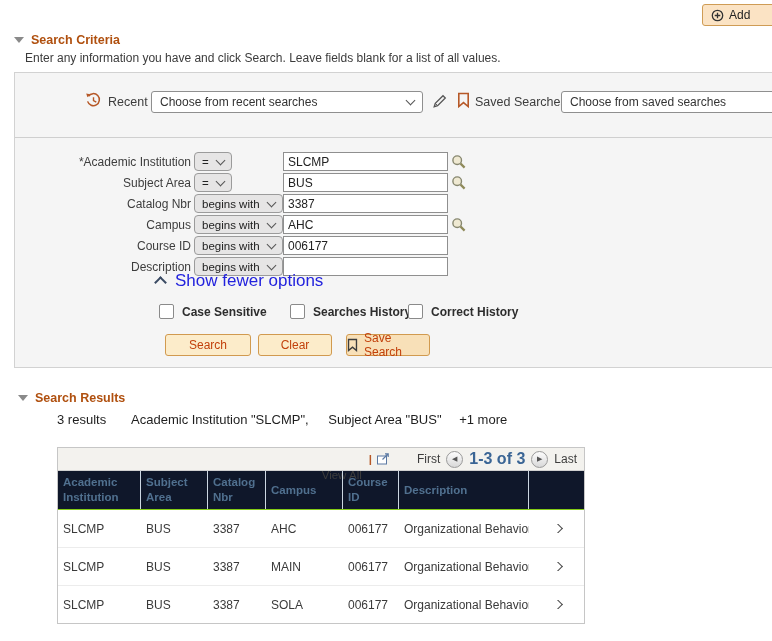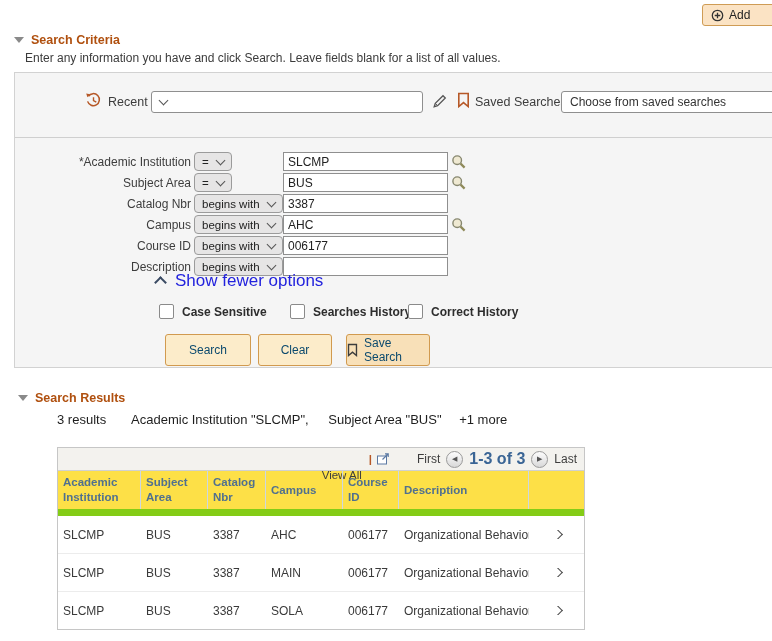--- a/index.html
+++ b/index.html
@@ -58,21 +58,21 @@
 
   .cbitem{position:absolute;top:231px;display:flex;align-items:center;gap:8px;}
   .cbitem:nth-of-type(1){left:144px;}
   .cbitem:nth-of-type(2){left:275px;}
   .cbitem:nth-of-type(3){left:393px;}
   .cbox{width:13px;height:13px;background:#fff;border:1px solid #8a8a8a;border-radius:2px;cursor:pointer;}
   .cblabel{font-size:12px;font-weight:bold;color:#2d2d2d;}
 
   .pbtn{position:absolute;top:261px;display:flex;align-items:center;justify-content:center;gap:6px;
       background:var(--button-bg,#fcecca);border:1px solid var(--button-border,#d19a4f);border-radius:3px;
-      height:32px;font-size:12px;color:#0c4a6e;box-sizing:border-box;cursor:pointer;}
+      height:22px;font-size:12px;color:#c2410c;box-sizing:border-box;cursor:pointer;}
   .btn-search{left:150px;width:86px;}
   .btn-clear{left:243px;width:74px;}
   .btn-save{left:331px;width:84px;background:#f8e0b8;}
 
   
   .summary{left:57px;top:412px;font-size:13px;color:#1e1e1e;}
   .summary .count{margin-right:22px;}
   .summary .f1{margin-right:16px;}
   .summary .f2{margin-right:14px;}
 
@@ -82,21 +82,21 @@
   .viewall{cursor:pointer;margin-top:32px;}
   .obar{color:var(--accent-orange,#b65827);margin:0 5px 0 7px;font-weight:bold;}
   .popup-icon{display:inline-flex;margin-right:26px;cursor:pointer;}
   .pg{display:flex;align-items:center;gap:6px;}
   .pcircle{width:15px;height:15px;border:1px solid #9a9a9a;border-radius:50%;
       background:linear-gradient(#fdfdfd,#d8d8d8);display:inline-flex;align-items:center;
       justify-content:center;font-size:7px;color:#555;cursor:pointer;}
   .prange{font-weight:bold;color:var(--pagination-blue,#3a6595);font-size:16px;}
   .pnav{cursor:pointer;font-size:12px;}
 
-  .grid-header{display:flex;background:#fde047;border-bottom:7px solid #84cc16;height:38px;}
+  .grid-header{display:flex;background:#0f172a;border-bottom:1px solid #84cc16;height:38px;}
   .hcell{display:flex;align-items:center;padding:2px 5px;font-size:11.5px;font-weight:bold;
       color:var(--table-header-blue,#50708f);line-height:1.3;box-sizing:border-box;
       border-right:1px solid #ccd7e2;}
   .hcell:last-child{border-right:none;}
   .trow{display:flex;height:37px;align-items:center;cursor:pointer;}
   .trow + .trow{border-top:1px solid #ececec;}
   .tcell{padding:0 5px;font-size:12px;color:#3a3a3a;box-sizing:border-box;overflow:hidden;white-space:nowrap;}
   .w0{flex:0 0 83px;} .w1{flex:0 0 67px;} .w2{flex:0 0 58px;} .w3{flex:0 0 77px;}
   .w4{flex:0 0 56px;} .w5{flex:0 0 130px;} .w6{flex:0 0 55px;justify-content:center;display:flex;}
   .rchev{width:8px;height:8px;border-top:1.7px solid #4a4a4a;border-right:1.7px solid #4a4a4a;
@@ -129,20 +129,21 @@
 
     <span class="abs icon16 recent-icon">
       <svg width="17" height="17" viewBox="0 0 17 17">
         <path d="M3.4 4.2 A 6 6 0 1 1 2.6 9.4" fill="none" stroke="#b65827" stroke-width="1.5"></path>
         <path d="M1.2 1.4 L5.2 2.2 L2.4 5.2 Z" fill="#b65827"></path>
         <path d="M8.5 5.2 v3.4 l2.8 1.5" fill="none" stroke="#b65827" stroke-width="1.4"></path>
       </svg>
     </span>
     <span class="abs recent-label">Recent Searches</span>
     <div class="abs fselect recent-select">
+      <span>Choose from recent searches</span>
       <span class="dchev"></span>
     </div>
     <span class="abs pencil-icon">
       <svg width="16" height="16" viewBox="0 0 16 16">
         <path d="M2.2 13.8 l1.1-3.4 L11 2.7 l2.3 2.3 -7.7 7.7 z" fill="none" stroke="#555" stroke-width="1.3"></path>
         <path d="M3.3 10.4 l2.3 2.3" stroke="#555" stroke-width="1"></path>
       </svg>
     </span>
 
     <span class="abs saved-icon">

